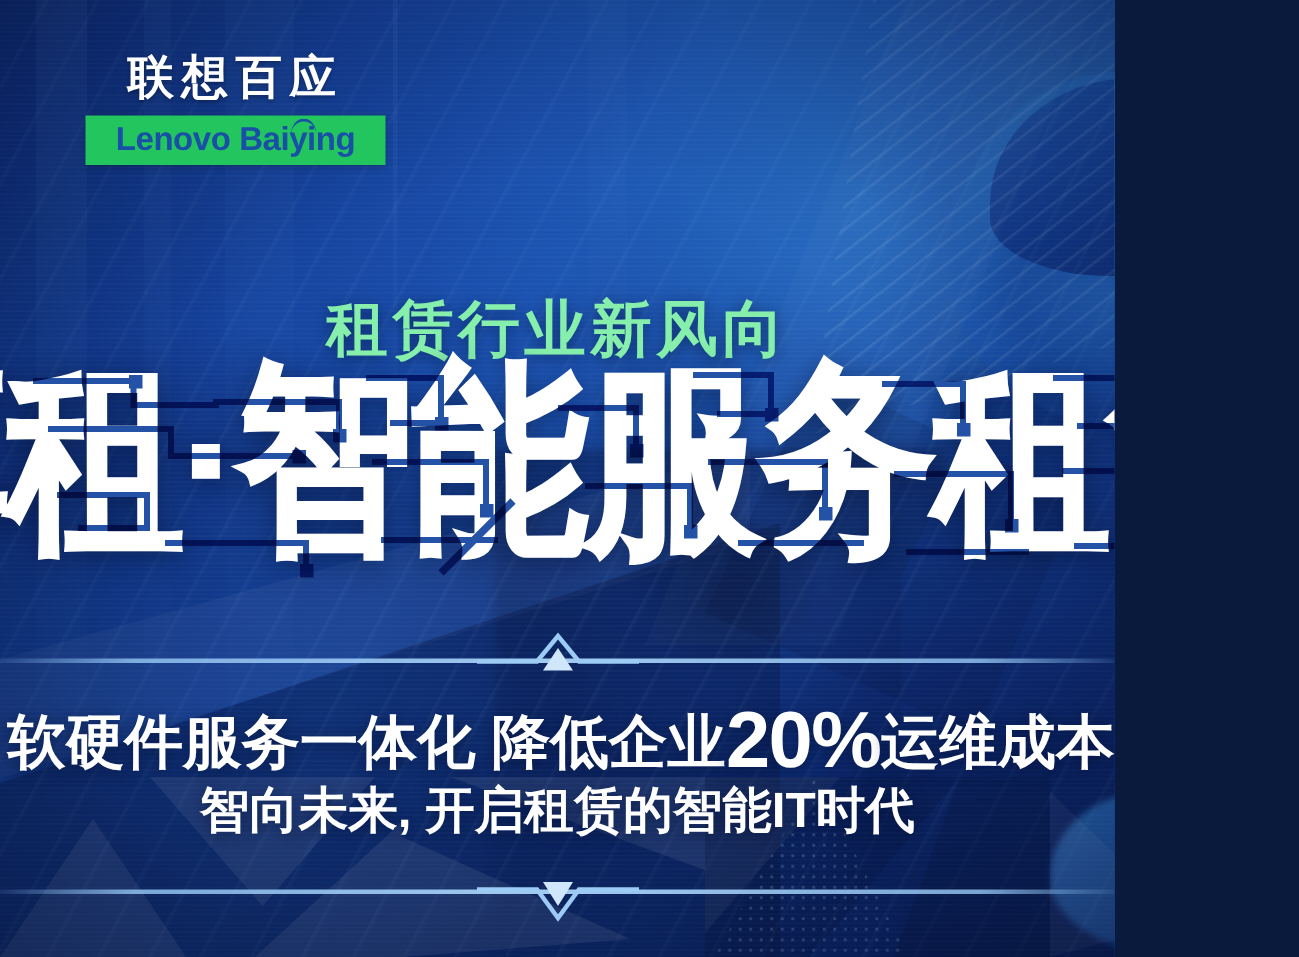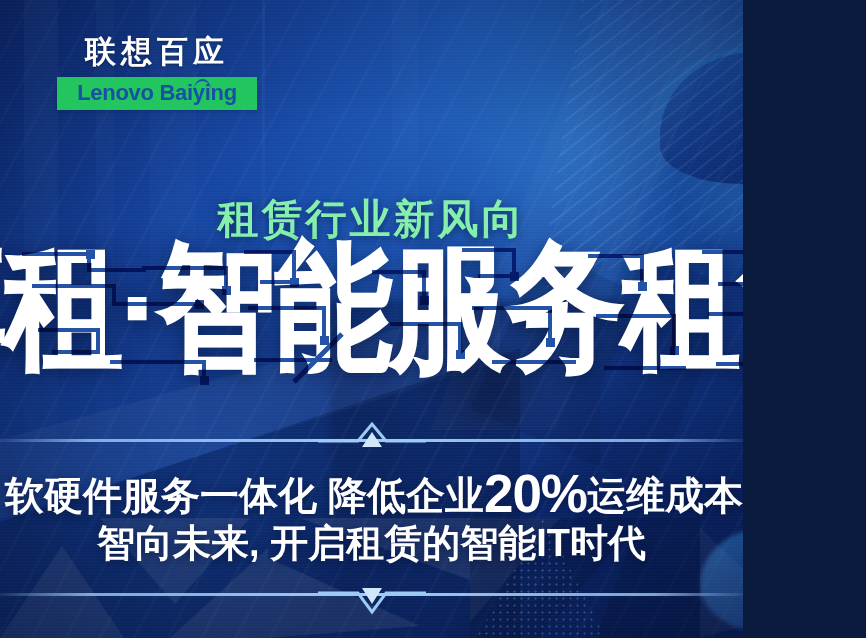--- a/index.html
+++ b/index.html
@@ -275,21 +275,21 @@
     letter-spacing: 0px;
     text-align: right;
   }
   .tagline1 .pct {
     font-size: 53px;
     letter-spacing: -1px;
     vertical-align: -3px;
   }
   .tagline2 {
     top: 518px;
-    font-size: 38px;
+    font-size: 33px;
     letter-spacing: 0px;
   }
 </style>
 </head>
 <body>
 
 <div id="banner">
 
   <div class="bg-base"></div>
   <div class="bg-topright-glow"></div>

